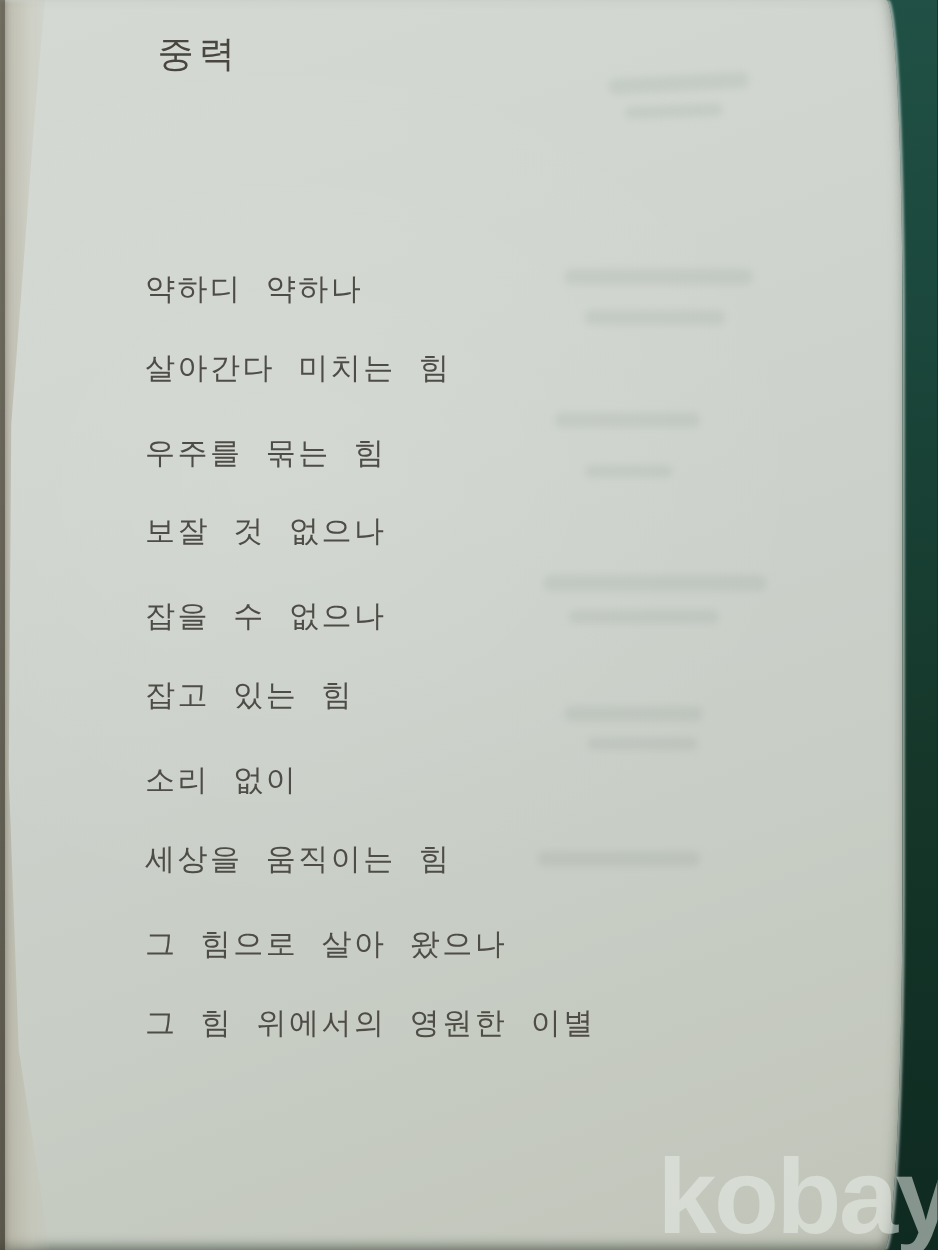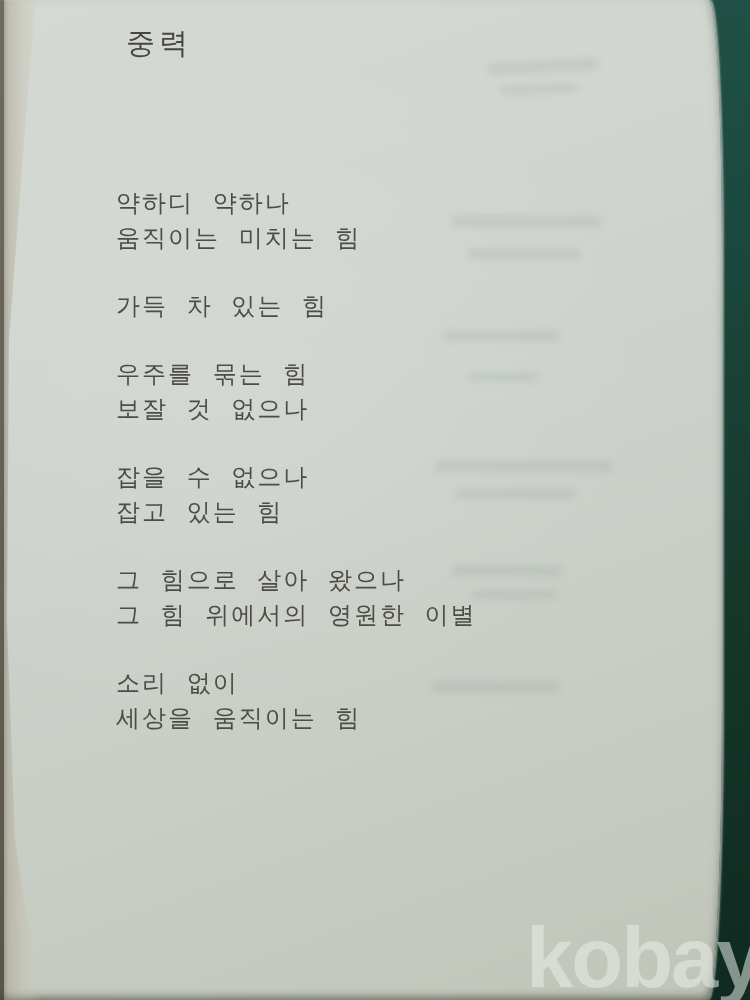--- a/index.html
+++ b/index.html
@@ -56,21 +56,21 @@
   }
   .poem {
     position: absolute; left: 116px; top: 186px;
     color: #4e4c46;
     font-size: 24px;
     line-height: 35px;
     letter-spacing: 2px;
     word-spacing: 9px;
   }
   .stanza { margin: 0 0 33px 0; }
-  .line { white-space: nowrap; }
+  .line { white-space: nowrap; margin-top: 28px; }
   
   .smudge {
     position: absolute;
     background: #76847d;
     opacity: 0.13;
     filter: blur(3px);
     border-radius: 5px;
   }
   .watermark {
     position: absolute; left: 526px; top: 915px;
@@ -89,40 +89,39 @@
 <div class="scene">
   <div class="page">
     <div class="gutter"></div>
     <div class="spine-line"></div>
 
     <h1 class="title">중력</h1>
 
     <div class="poem">
       <div class="stanza">
         <div class="line">약하디 약하나</div>
-        <div class="line">움직이는 미치는 힘</div>
+        <div class="line">살아간다 미치는 힘</div>
       </div>
       <div class="stanza">
-        <div class="line">가득 차 있는 힘</div>
       </div>
       <div class="stanza">
         <div class="line">우주를 묶는 힘</div>
         <div class="line">보잘 것 없으나</div>
       </div>
       <div class="stanza">
         <div class="line">잡을 수 없으나</div>
         <div class="line">잡고 있는 힘</div>
       </div>
       <div class="stanza">
+        <div class="line">소리 없이</div>
+        <div class="line">세상을 움직이는 힘</div>
+      </div>
+      <div class="stanza">
         <div class="line">그 힘으로 살아 왔으나</div>
         <div class="line">그 힘 위에서의 영원한 이별</div>
-      </div>
-      <div class="stanza">
-        <div class="line">소리 없이</div>
-        <div class="line">세상을 움직이는 힘</div>
       </div>
       <div class="stanza">
       </div>
       <div class="stanza">
       </div>
     </div>
 
     <div class="smudge" style="left:487px; top:60px;  width:112px; height:13px; transform:rotate(-3deg);"></div>
     <div class="smudge" style="left:500px; top:84px;  width:78px;  height:10px; transform:rotate(-2deg);"></div>
     <div class="smudge" style="left:452px; top:215px; width:150px; height:13px;"></div>

